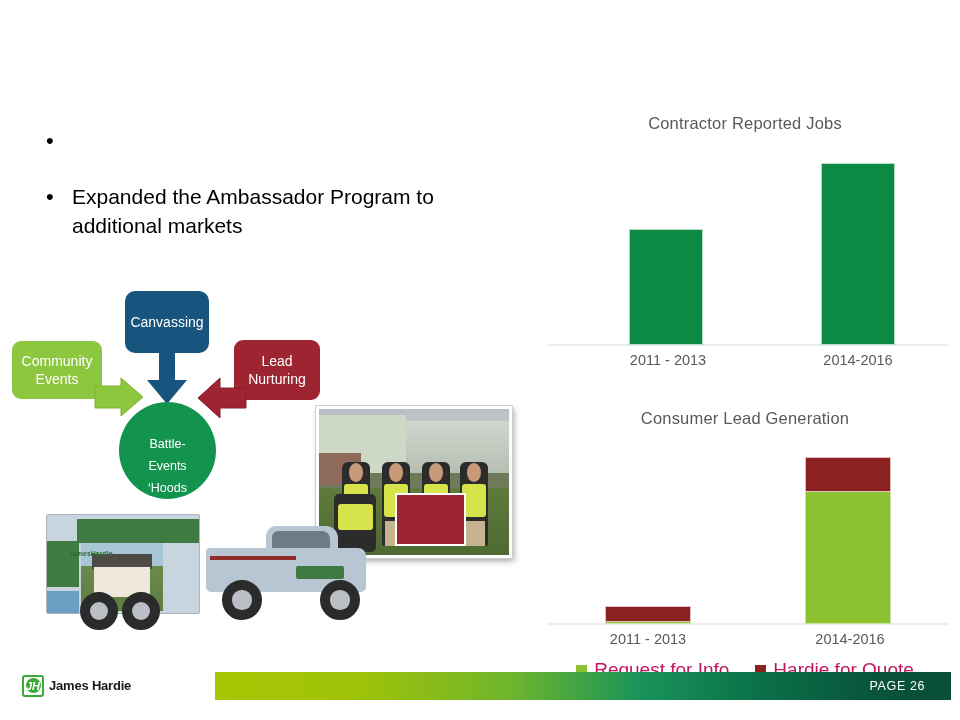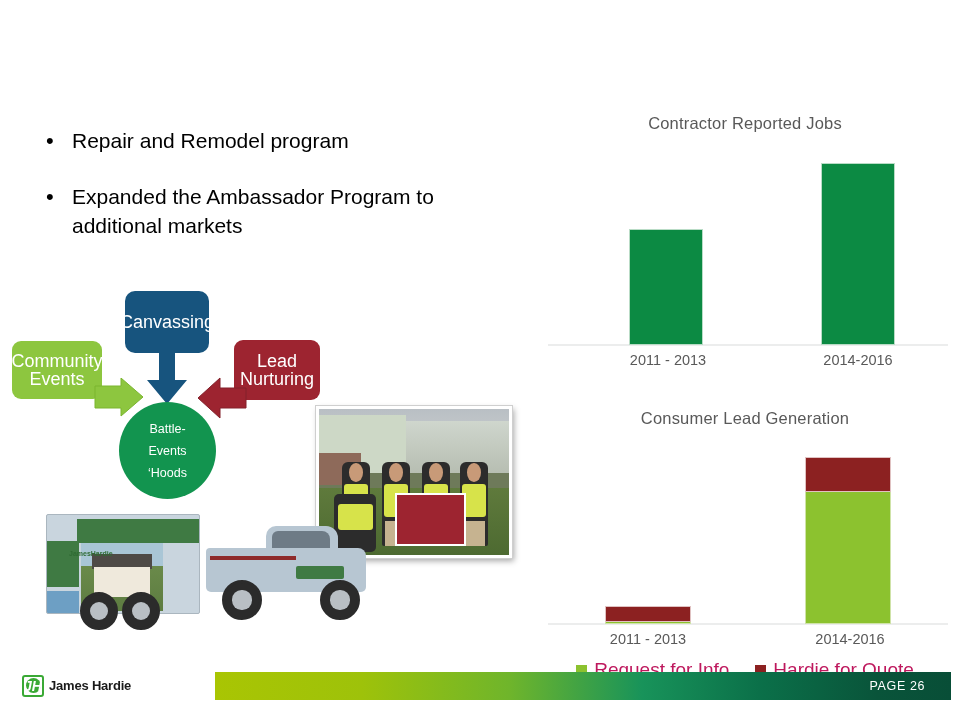--- a/index.html
+++ b/index.html
@@ -24,29 +24,29 @@
   }
 
   
   .bullets{position:absolute;left:40px;top:126px;width:480px;}
   .bullet{display:flex;align-items:flex-start;margin-bottom:26px;}
   .bullet .dot{width:26px;flex:0 0 26px;color:#000;font-size:22px;line-height:30px;text-align:left;padding-left:6px;}
   .bullet .btext{font-size:21px;line-height:29px;color:#000;}
   .node{
     position:absolute;border-radius:9px;color:#fff;
     display:flex;align-items:center;justify-content:center;text-align:center;
-    font-size:18px;line-height:18px;box-sizing:border-box;padding:12px 6px;
+    font-size:14px;line-height:18px;box-sizing:border-box;padding:12px 6px;
   }
   .node-canvassing{left:125px;top:291px;width:84px;height:62px;background:#17547e;border-radius:10px;}
   .node-community{left:12px;top:341px;width:90px;height:58px;background:#8dc63f;border-radius:9px;}
   .node-lead{left:234px;top:340px;width:86px;height:60px;background:#9d2430;border-radius:9px;}
   .circle-bg{
     position:absolute;left:119px;top:402px;width:97px;height:97px;border-radius:50%;
     background:#12944f;color:#fff;display:flex;flex-direction:column;
-    align-items:center;justify-content:center;font-size:12.5px;line-height:22px;text-align:center;
+    align-items:center;justify-content:flex-end;font-size:12.5px;line-height:22px;text-align:center;
   }
   .arrow{position:absolute;}
 
   
   .photo-team{
     position:absolute;left:316px;top:406px;width:196px;height:152px;
     border:3px solid #ffffff;box-sizing:border-box;
     box-shadow:0 0 0 1px #cfcfcf, 2px 3px 6px rgba(0,0,0,.35);
     overflow:hidden;background:#6e7a5a;
   }
@@ -94,33 +94,32 @@
 
   
   .footer-bar{
     position:absolute;left:215px;top:672px;width:715px;height:28px;
     background:linear-gradient(to right,#a9c503 0%,#9ec20a 20%,#6fb52b 40%,#18935a 58%,#0b7049 74%,#09543a 90%,#084e37 100%);
     padding-left:21px;
   }
   .page-num{position:absolute;right:26px;top:50%;transform:translateY(-50%);color:#fff;font-size:12.5px;letter-spacing:.6px;}
   .logo{position:absolute;left:22px;top:673px;height:25px;display:flex;align-items:center;gap:5px;}
   .logo-mark{width:22px;height:22px;border:2px solid #3aa935;border-radius:3px;display:flex;align-items:center;justify-content:center;box-sizing:border-box;}
-  .logo-mark .inner{width:15px;height:15px;border-radius:50%;background:#3aa935;color:#fff;font-size:14px;display:flex;align-items:center;justify-content:center;font-style:italic;font-weight:bold;}
+  .logo-mark .inner{width:15px;height:15px;border-radius:50%;background:#3aa935;color:#fff;font-size:11px;display:flex;align-items:center;justify-content:center;font-style:italic;font-weight:bold;}
   .logo-text{font-size:13px;font-weight:bold;color:#1a1a1a;letter-spacing:-.2px;}
 </style>
 </head>
 <body>
 
 <div class="slide">
 
 
   <div class="bullets">
     <div class="bullet">
       <span class="dot">•</span>
-      <span class="btext">Repair and Remodel program</span>
     </div>
     <div class="bullet">
       <span class="dot">•</span>
       <span class="btext">Expanded the Ambassador Program to additional markets</span>
     </div>
   </div>
 
   <div>
 
     <div class="node node-canvassing">

